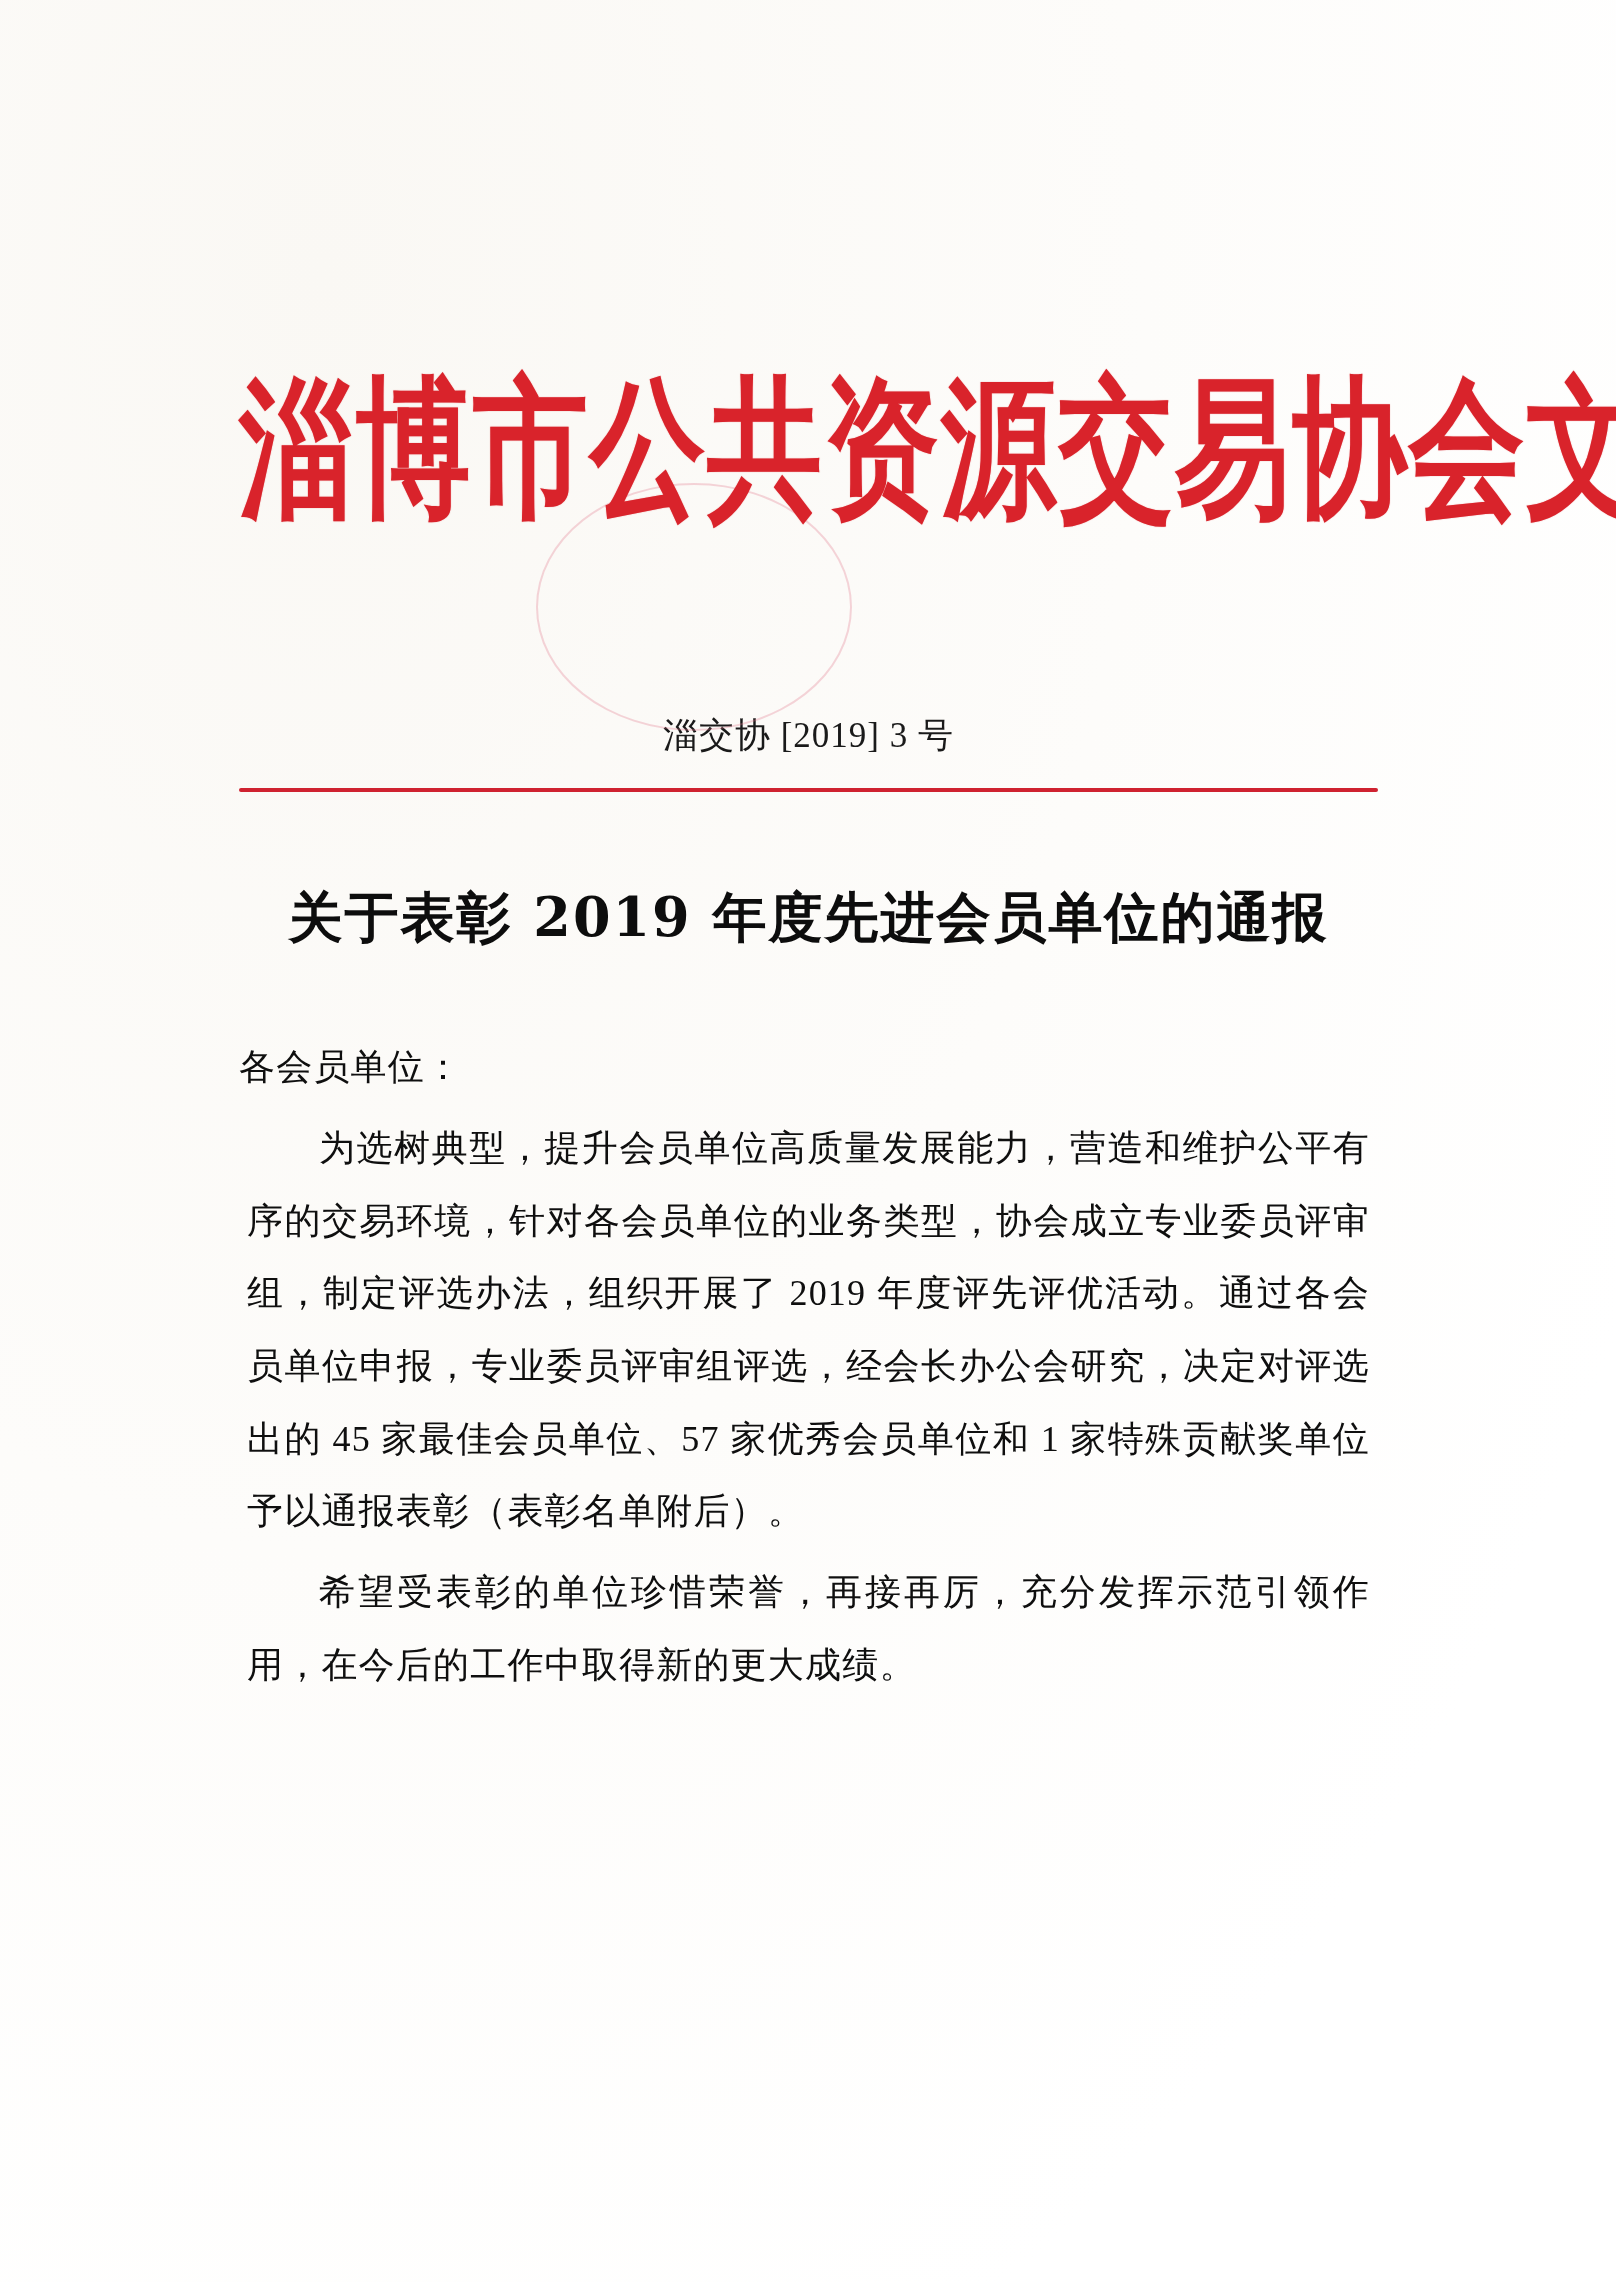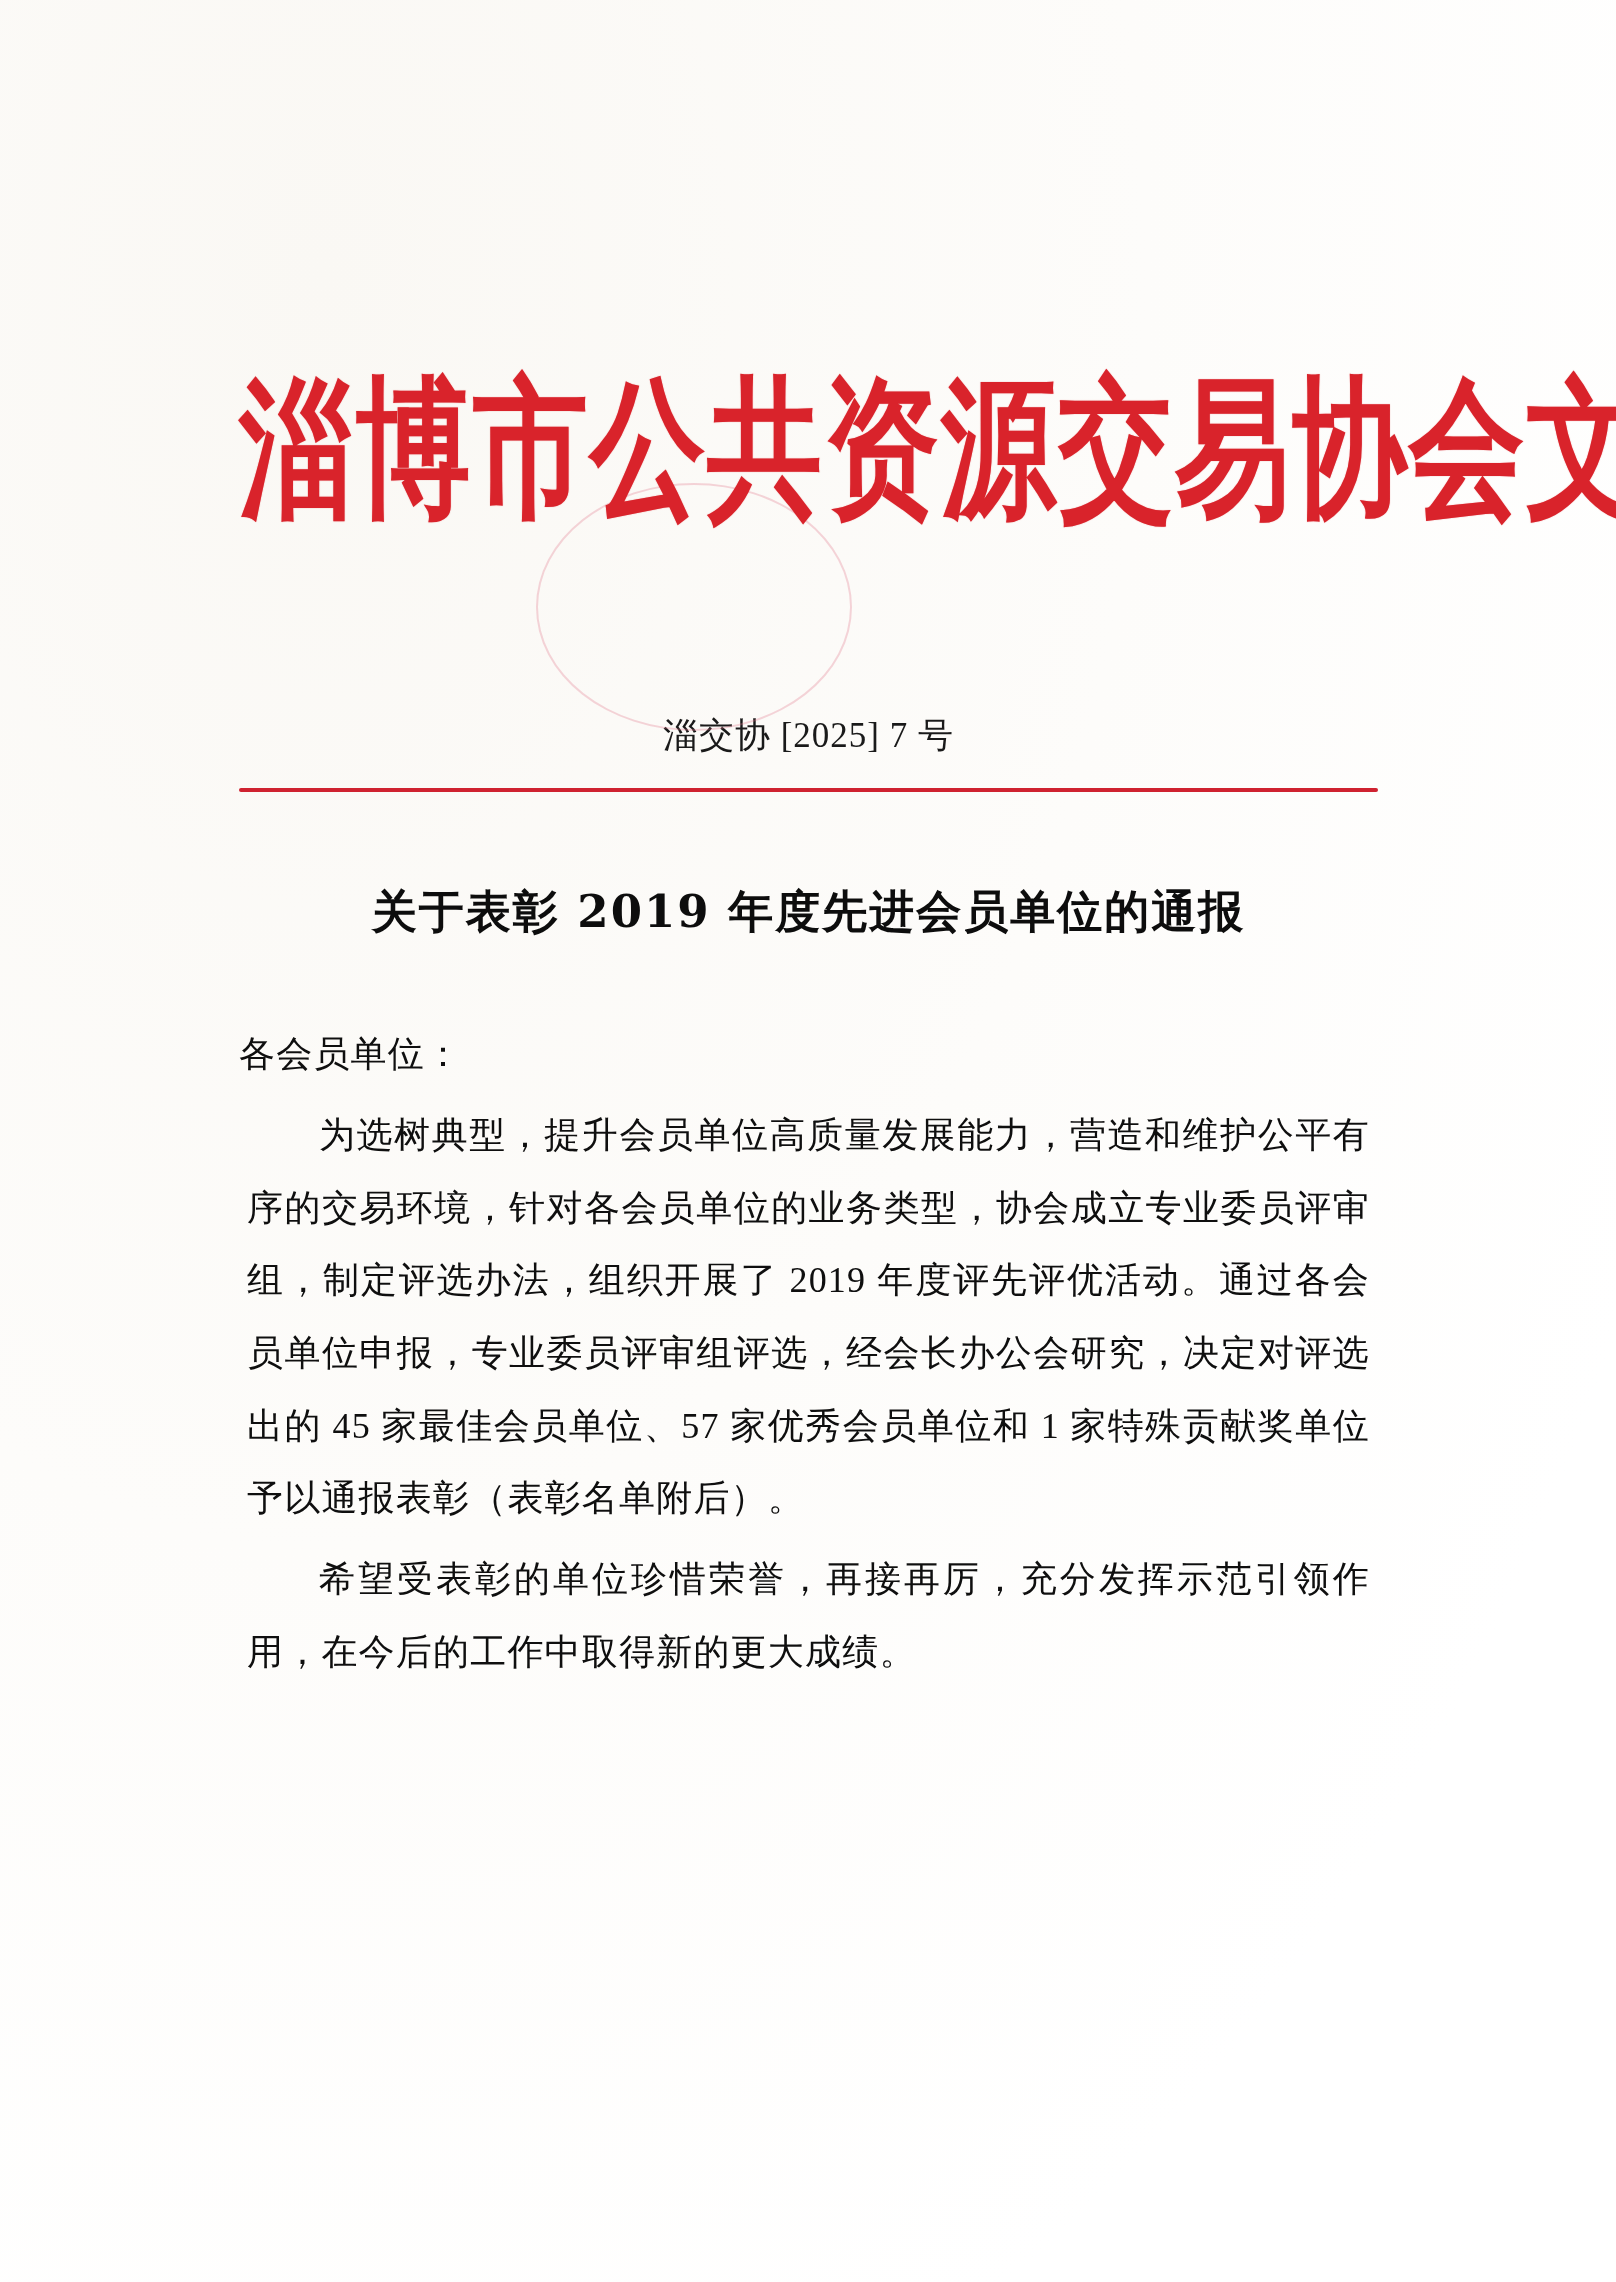--- a/index.html
+++ b/index.html
@@ -78,21 +78,21 @@
     height: 3.9px;
     background: #cf2230;
     width: 100%;
     border-radius: 2px;
   }
 
   
   .doc-title {
     margin-top: 90px;
     text-align: center;
-    font-size: 45px;
+    font-size: 54px;
     font-weight: 700;
     letter-spacing: 2px;
     color: #0d0d0d;
     font-family: "DejaVu Serif", "Liberation Serif", serif;
   }
 
   
   .body-text {
     margin-top: 76px;
     font-size: 36px;
@@ -115,21 +115,21 @@
 
 <div class="paper"></div>
 
 <div class="page">
 
   <div class="masthead">
     <div class="seal-ghost"></div>
     <div class="masthead-title">淄博市公共资源交易协会文件</div>
   </div>
 
-  <div class="docnum">淄交协 [2025] 7 号</div>
+  <div class="docnum">淄交协 [2019] 3 号</div>
 
   <div class="red-rule"></div>
 
   <h1 class="doc-title">关于表彰 2019 年度先进会员单位的通报</h1>
 
   <div class="body-text">
     <p class="salutation">各会员单位：</p>
     <p class="para">为选树典型，提升会员单位高质量发展能力，营造和维护公平有序的交易环境，针对各会员单位的业务类型，协会成立专业委员评审组，制定评选办法，组织开展了 2019 年度评先评优活动。通过各会员单位申报，专业委员评审组评选，经会长办公会研究，决定对评选出的 45 家最佳会员单位、57 家优秀会员单位和 1 家特殊贡献奖单位予以通报表彰（表彰名单附后）。</p>
     <p class="para">希望受表彰的单位珍惜荣誉，再接再厉，充分发挥示范引领作用，在今后的工作中取得新的更大成绩。</p>
   </div>

